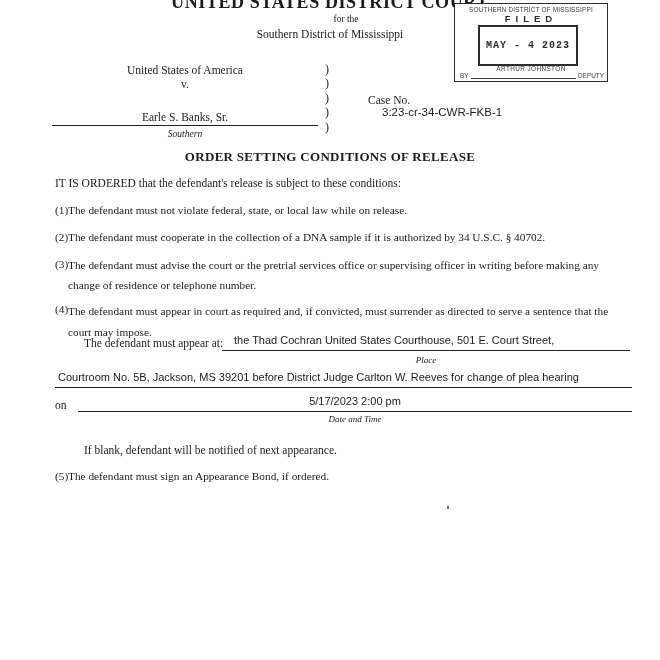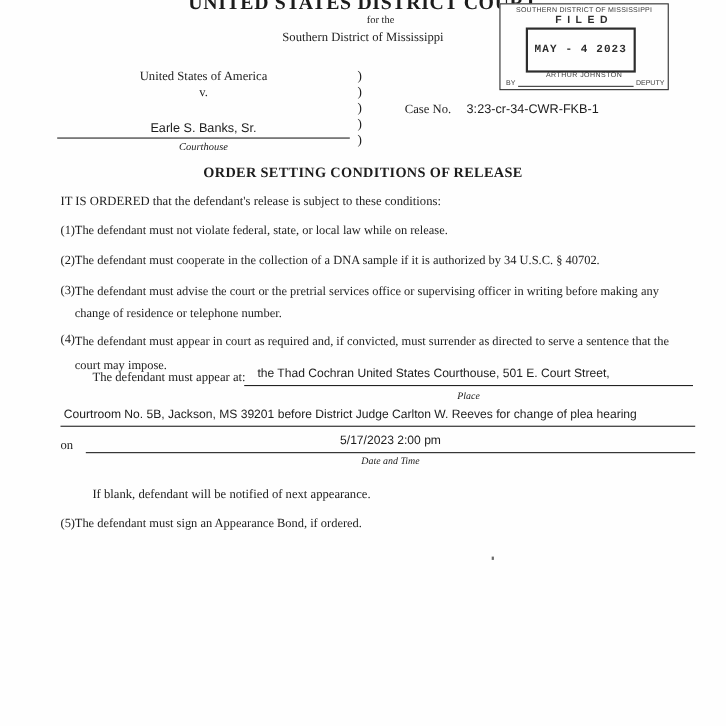--- a/index.html
+++ b/index.html
@@ -27,25 +27,25 @@
   .stamp-district{padding-top:2px;text-align:center;font-size:6.4px;letter-spacing:.2px;}
   .stamp-filed{text-align:center;font-size:9.5px;font-weight:bold;letter-spacing:5px;margin-top:0px;color:#2d2d2d;}
   .stamp-datebox{position:absolute;left:23px;top:21px;width:96px;height:37px;border:2px solid #2d2d2d;display:flex;align-items:center;justify-content:center;}
   .stamp-date{font-size:10px;font-weight:bold;letter-spacing:1px;color:#2d2d2d;}
   .stamp-clerk{position:absolute;bottom:9px;left:0;right:0;text-align:center;font-size:6.4px;letter-spacing:.4px;}
   .stamp-byrow{position:absolute;bottom:2px;left:5px;right:3px;display:flex;align-items:flex-end;font-size:6.4px;gap:2px;}
   .stamp-byline{flex:1;border-bottom:1px solid #3a3a3a;height:7px;}
 
   
   .caption-left{left:52px;top:63px;width:266px;text-align:center;font-size:11.5px;line-height:14px;}
-  .caption-name{font-family:Liberation Sans, sans-serif;margin-top:19px;font-size:11.5px;}
+  .caption-name{font-family:Liberation Serif, serif;margin-top:19px;font-size:11.5px;}
   .caption-rule{border-bottom:1.2px solid #222;margin-top:1px;}
   .caption-deflabel{font-style:italic;font-size:9.5px;margin-top:1px;}
   .parens{left:325px;top:62px;font-size:12px;line-height:14.4px;}
-  .case-row{left:368px;top:94px;font-size:11.5px;display:flex;}
+  .case-row{left:368px;top:94px;font-size:11.5px;display:flex;flex-direction:column;}
   .case-value{font-family:"Liberation Sans", sans-serif;margin-left:14px;}
 
   
   .order-title{top:149px;font-size:13px;font-weight:bold;letter-spacing:.3px;}
   .intro{left:55px;top:177px;font-size:11.5px;}
   .cond-num{left:55px;font-size:11.3px;}
   .cond-text{left:68px;width:552px;font-size:11.3px;line-height:19.5px;}
   .one-line{line-height:13px;}
 
   
@@ -81,21 +81,21 @@
       <span class="stamp-byline"></span>
       <span>DEPUTY</span>
     </div>
   </div>
 
   <div class="abs caption-left">
     <div>United States of America</div>
     <div>v.</div>
     <div class="caption-name">Earle S. Banks, Sr.</div>
     <div class="caption-rule"></div>
-    <div class="caption-deflabel">Courthouse</div>
+    <div class="caption-deflabel">Southern</div>
   </div>
 
   <div class="abs parens">
     <div>)</div>
     <div>)</div>
     <div>)</div>
     <div>)</div>
     <div>)</div>
   </div>
 

